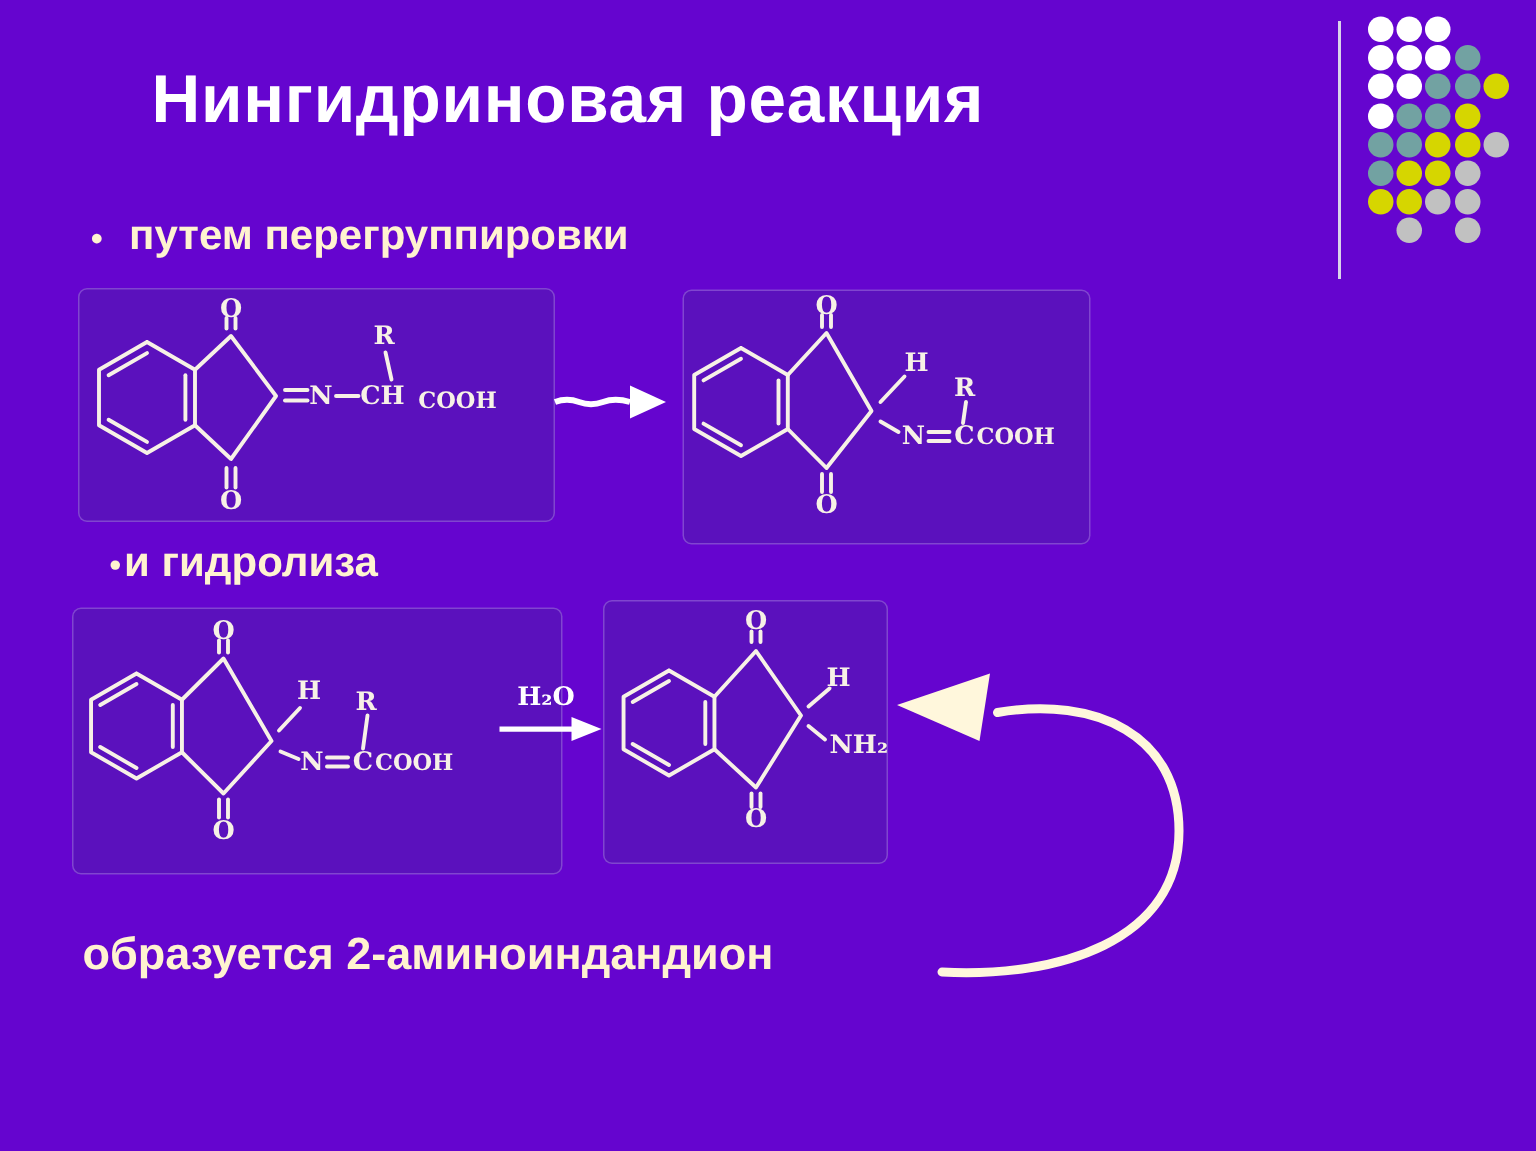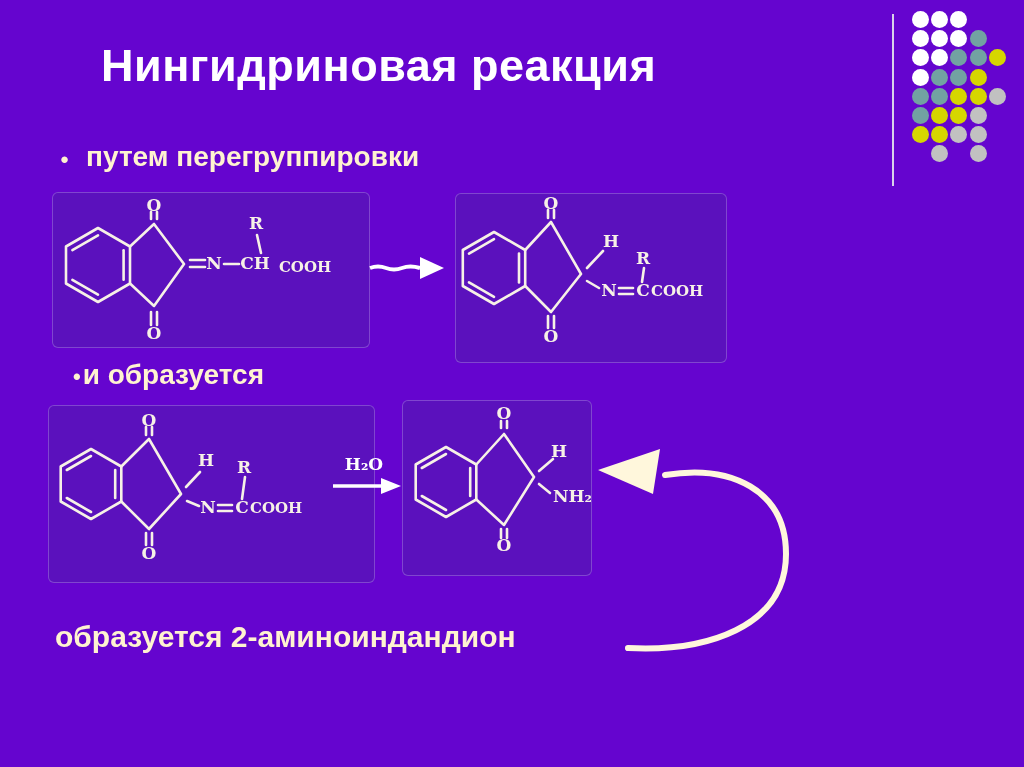--- a/index.html
+++ b/index.html
@@ -155,21 +155,21 @@
       <text x="95" y="148" text-anchor="middle">O</text>
       <text x="155" y="53" text-anchor="middle">H</text>
       <text x="153" y="102" text-anchor="middle">N</text>
       <text x="187" y="102" text-anchor="middle">C</text>
       <text x="187" y="70" text-anchor="middle">R</text>
       <text x="195" y="102" class="small">COOH</text>
     </svg>
   </div>
 
   <div class="bullet2">
-    <span class="glyph">•</span><span>и образуется</span>
+    <span class="glyph">•</span><span>и гидролиза</span>
   </div>
 
   <div class="chem-box box3">
     <svg class="chem" width="327" height="178" viewBox="0 0 327 178">
       <polyline points="42,43 72.3,60.5 72.3,95.5 42,113 11.7,95.5 11.7,60.5 42,43"></polyline>
       <line x1="17.8" y1="64" x2="42" y2="50"></line>
       <line x1="42" y1="106" x2="17.8" y2="92"></line>
       <line x1="66.2" y1="64" x2="66.2" y2="92"></line>
       <polyline points="72.3,60.5 100,33 132,88 100,123 72.3,95.5"></polyline>
       <line x1="97" y1="29" x2="97" y2="21"></line>

